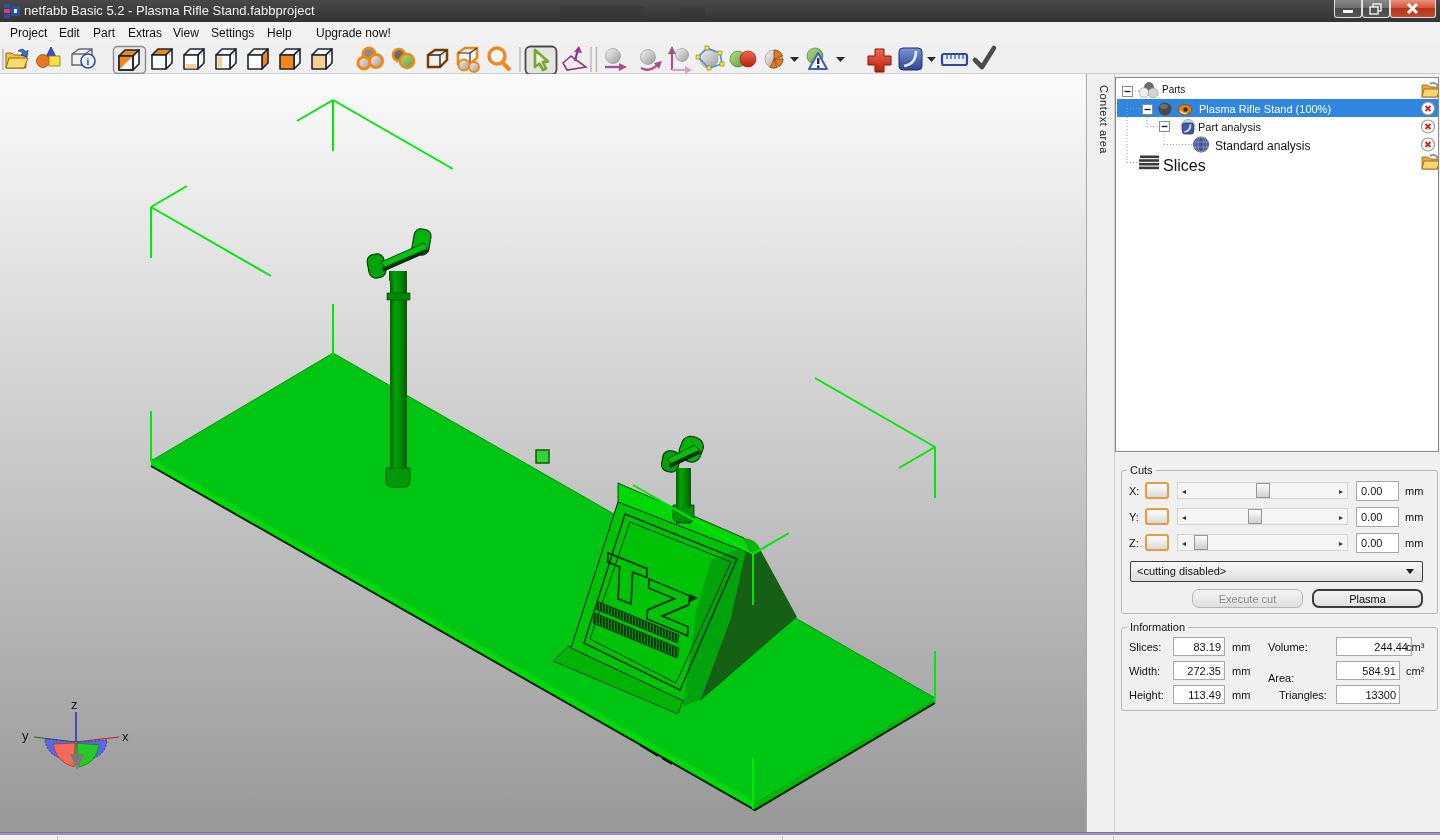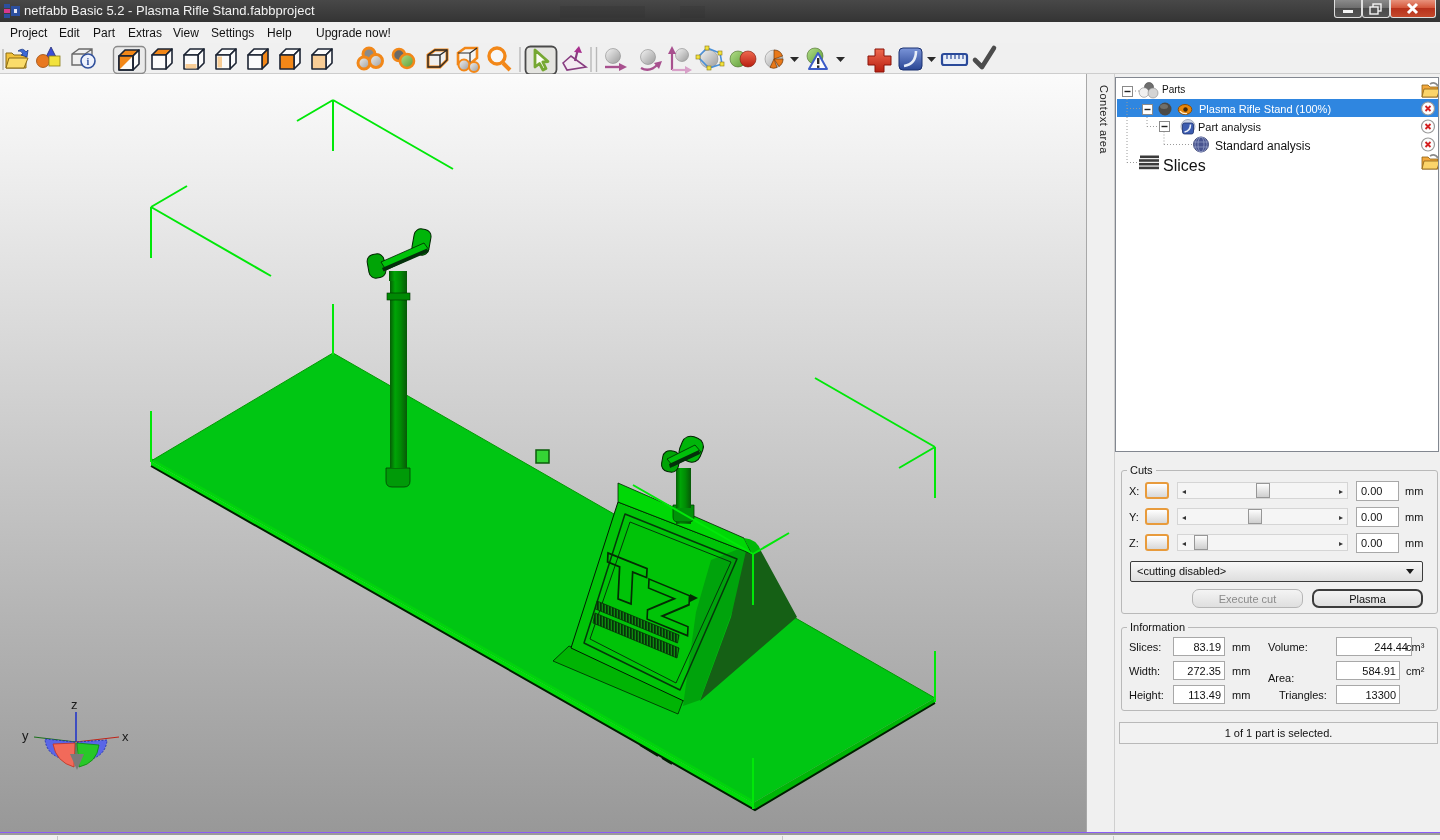--- a/index.html
+++ b/index.html
@@ -479,21 +479,20 @@
   <div class="unit" style="left:145px;top:591px">mm</div>
   <div class="unit" style="left:145px;top:615px">mm</div>
   <div class="rowlbl" style="left:181px;top:567px">Volume:</div>
   <div class="rowlbl" style="left:181px;top:598px">Area:</div>
   <div class="rowlbl" style="left:192px;top:615px">Triangles:</div>
   <div class="infobox" style="left:249px;top:563px;width:76px">244.44</div>
   <div class="infobox" style="left:249px;top:587px;width:64px">584.91</div>
   <div class="infobox" style="left:249px;top:611px;width:64px">13300</div>
   <div class="unit" style="left:319px;top:567px">cm³</div>
   <div class="unit" style="left:319px;top:591px">cm²</div>
-  <div id="selbar">1 of 1 part is selected.</div>
 </div>
 
 <div id="statusbar">
   <div class="ssep" style="left:57px"></div>
   <div class="ssep" style="left:782px"></div>
   <div class="ssep" style="left:1113px"></div>
 </div>
 
 </div>
 

